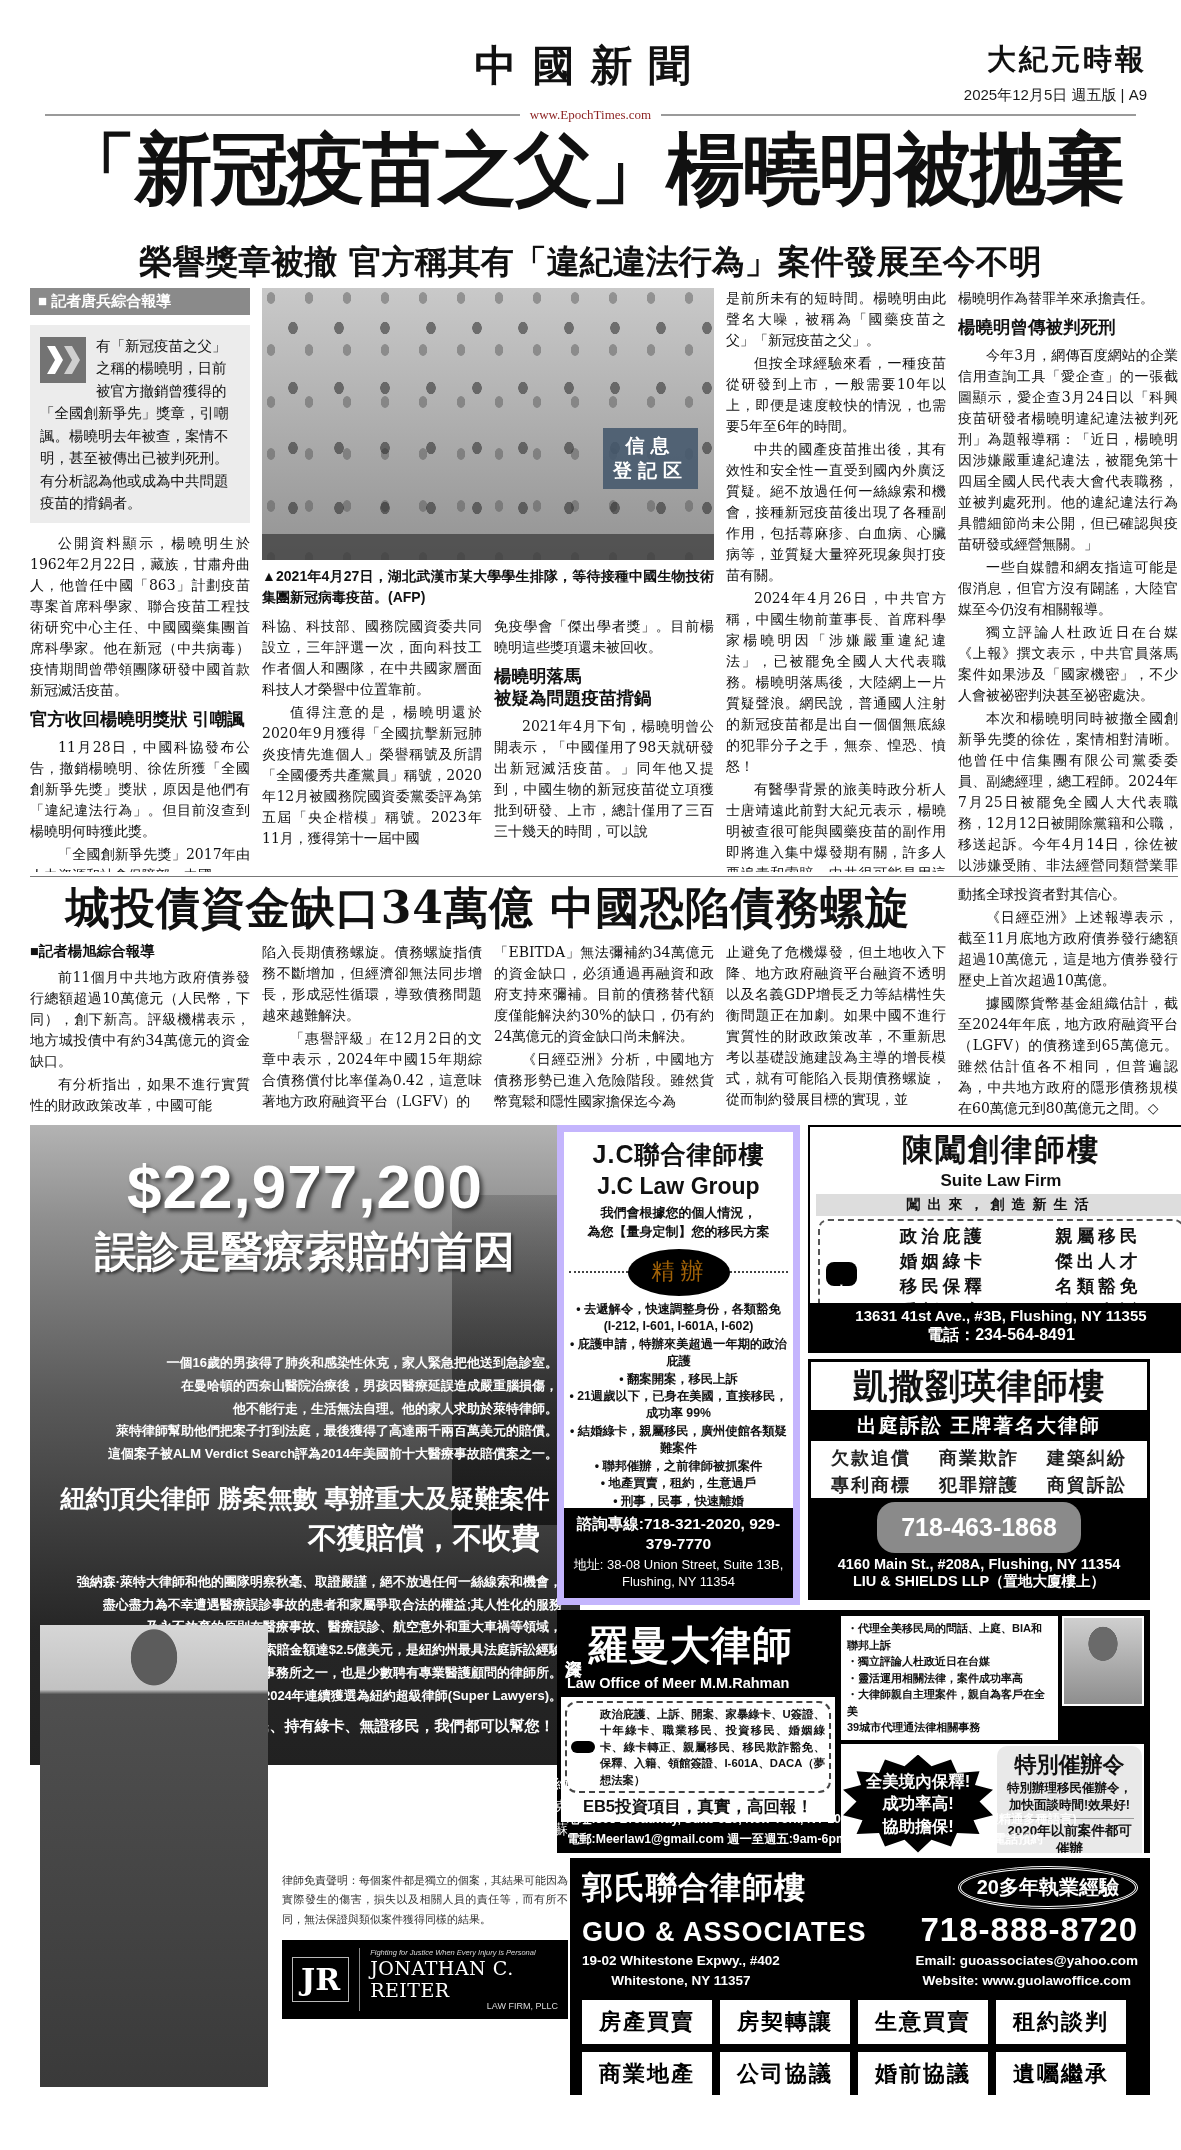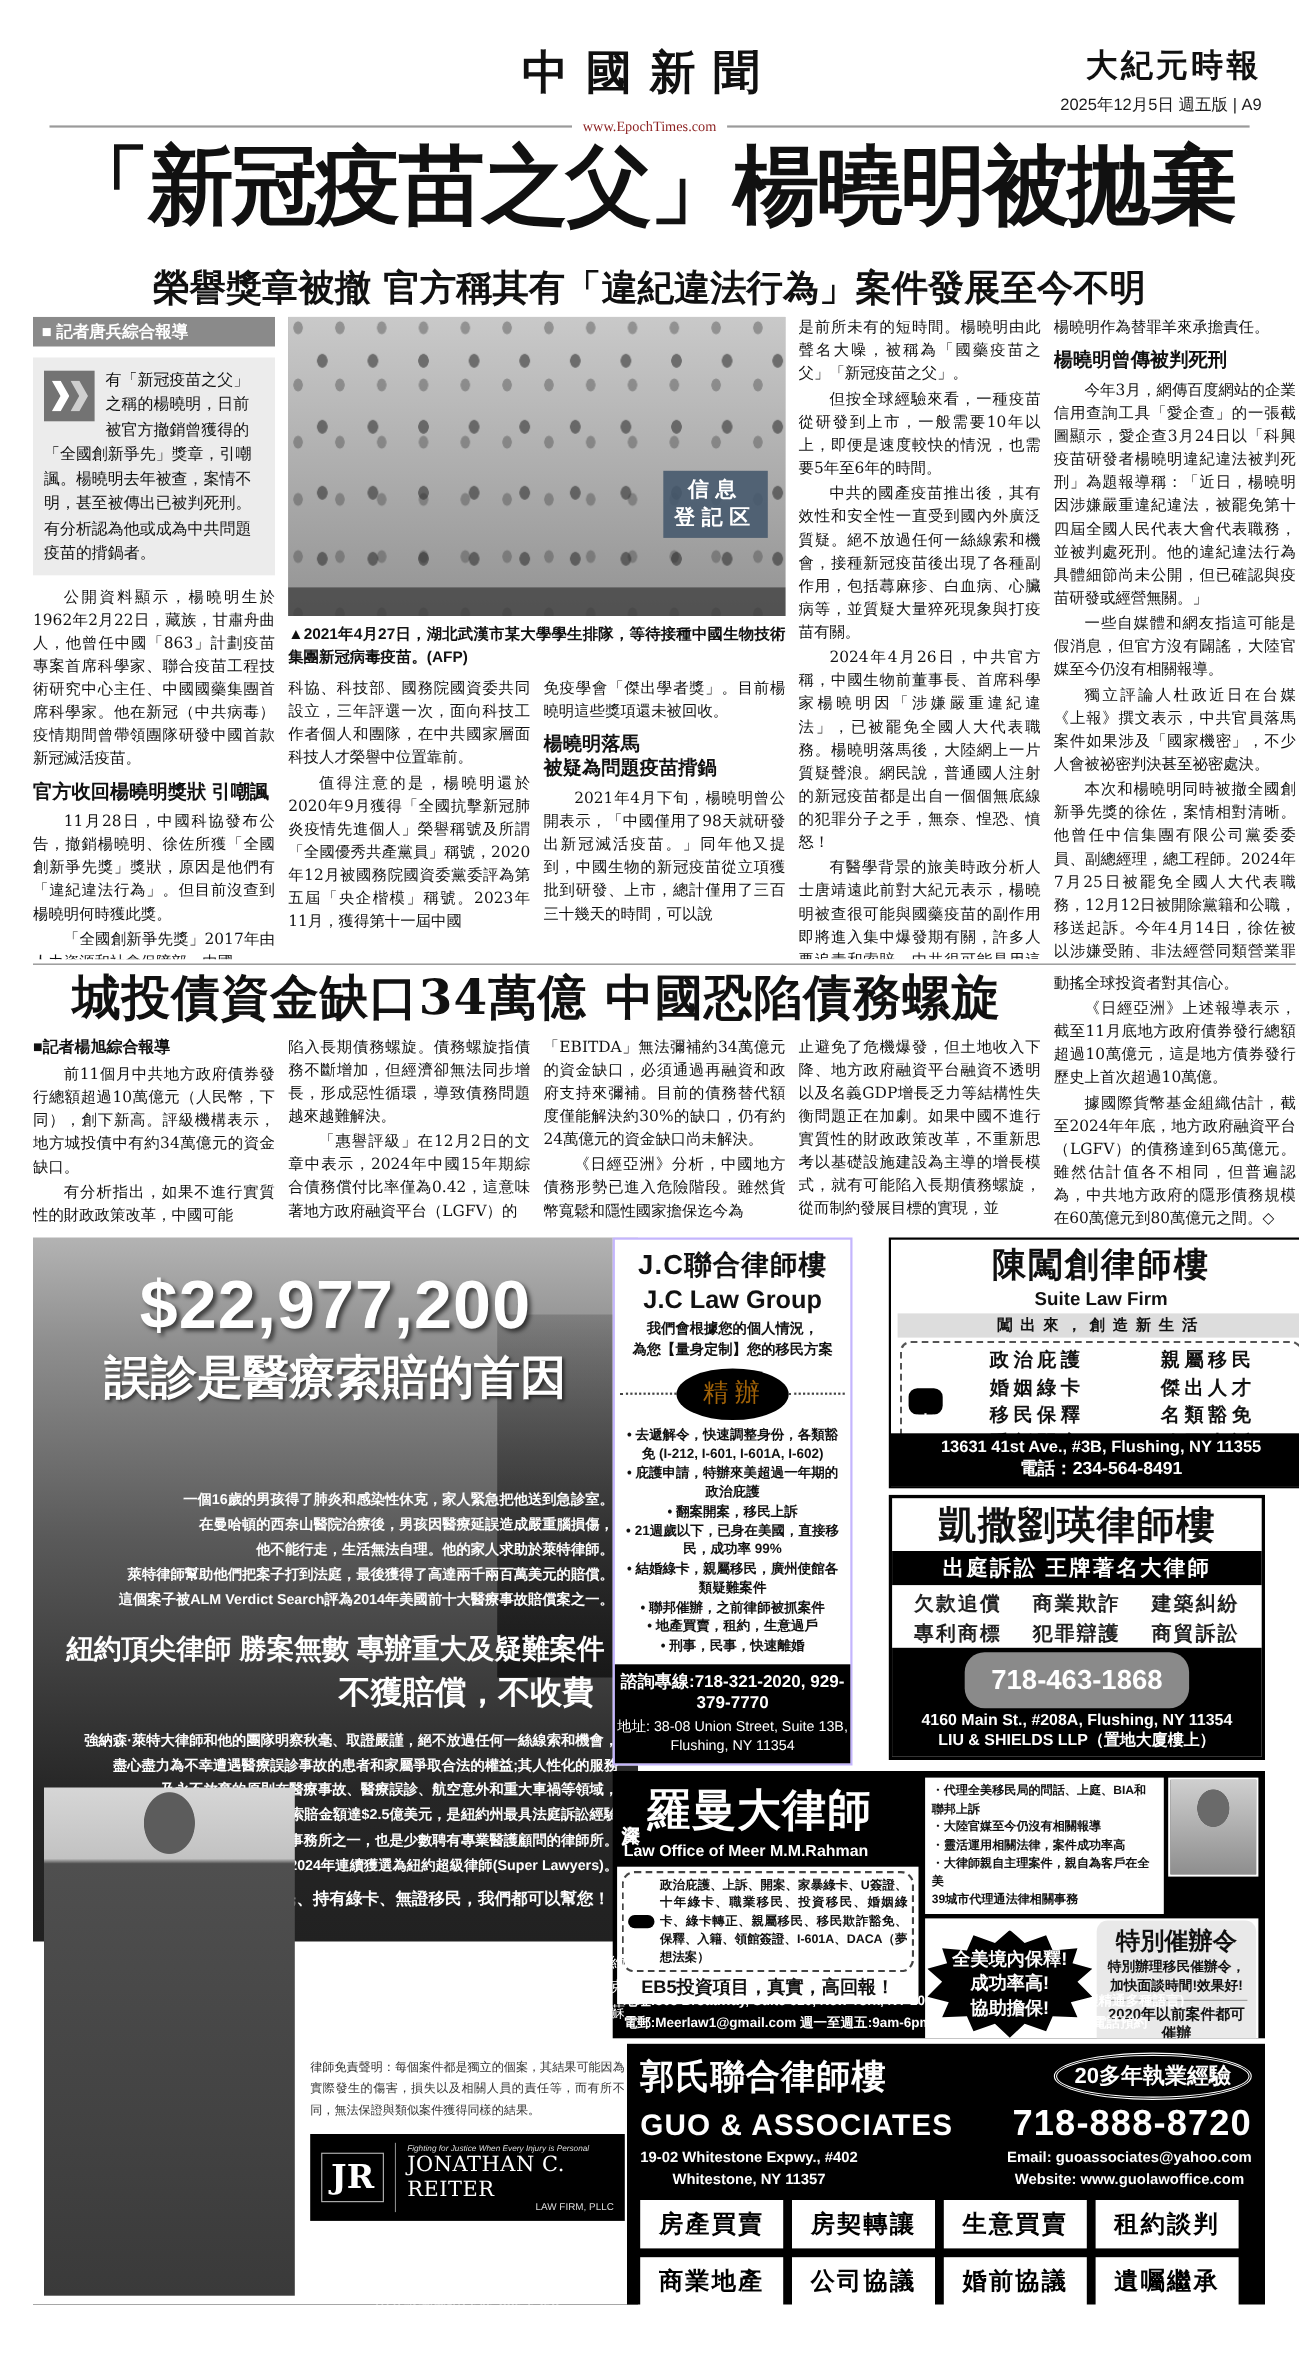--- a/index.html
+++ b/index.html
@@ -108,21 +108,21 @@
   .reiter-jr{font-family:"DejaVu Serif",serif;font-size:30px;font-weight:bold;border:1px solid #bbb;
       padding:4px 8px;}
   .reiter-logo-right{flex:1;border-left:1px solid #888;padding-left:10px;}
   .reiter-tagline{font-size:7.5px;font-style:italic;color:#ddd;}
   .reiter-name{font-family:"DejaVu Serif",serif;font-size:19px;letter-spacing:.5px;}
   .reiter-firm{font-size:9px;text-align:right;color:#ddd;}
   .reiter-addr{text-align:center;font-size:13px;line-height:1.55;margin-top:8px;}
   .reiter-addr .b{font-weight:bold;}
 
   
-  .ad-jc{position:absolute;left:557px;top:0;width:218px;height:480px;border:2px solid #c4b5fd;
+  .ad-jc{position:absolute;left:557px;top:0;width:243px;height:480px;border:7px solid #c4b5fd;
       background:#fff;box-sizing:border-box;padding:6px 5px;text-align:center;}
   .jc-title-zh{font-size:25px;font-weight:900;letter-spacing:1px;}
   .jc-title-en{font-size:23px;font-weight:900;margin-top:2px;}
   .jc-intro{font-size:13px;font-weight:bold;line-height:1.45;margin-top:4px;}
   .jc-badge-row{display:flex;align-items:center;margin:7px 0 5px 0;}
   .jc-badge-row .dots{flex:1;border-top:2px dotted #444;}
   .jc-badge{background:#000;color:#a16207;font-size:23px;font-weight:400;letter-spacing:6px;
       padding:7px 20px 9px 24px;border-radius:50%;}
   .jc-service{font-size:12.3px;font-weight:bold;line-height:1.42;}
   .jc-service::before{content:"• ";}
@@ -457,21 +457,21 @@
               <div class="rah-deptbadge">移民部</div>
               <div class="rah-deptsvc">政治庇護、上訴、開案、家暴綠卡、U簽證、十年綠卡、職業移民、投資移民、婚姻綠卡、綠卡轉正、親屬移民、移民欺詐豁免、保釋、入籍、領館簽證、I-601A、DACA（夢想法案）</div>
             </div>
             <div class="rah-eb5">EB5投資項目，真實，高回報！</div>
           </div>
         </div>
         <div class="rah-right">
           <div class="rah-bullets-row">
             <div class="rah-bullets">
               <div class="rah-bullet">代理全美移民局的問話、上庭、BIA和聯邦上訴</div>
-              <div class="rah-bullet">大陸官媒至今仍沒有相關報導</div>
+              <div class="rah-bullet">獨立評論人杜政近日在台媒</div>
               <div class="rah-bullet">靈活運用相關法律，案件成功率高</div>
               <div class="rah-bullet">大律師親自主理案件，親自為客戶在全美</div>
               <div class="rah-bullet nob">39城市代理通法律相關事務</div>
             </div>
             <div class="rah-photo"></div>
           </div>
           <div class="rah-bottom-row">
             <div class="rah-burst">
               <div>全美境內保釋!</div>
               <div>成功率高!</div>

